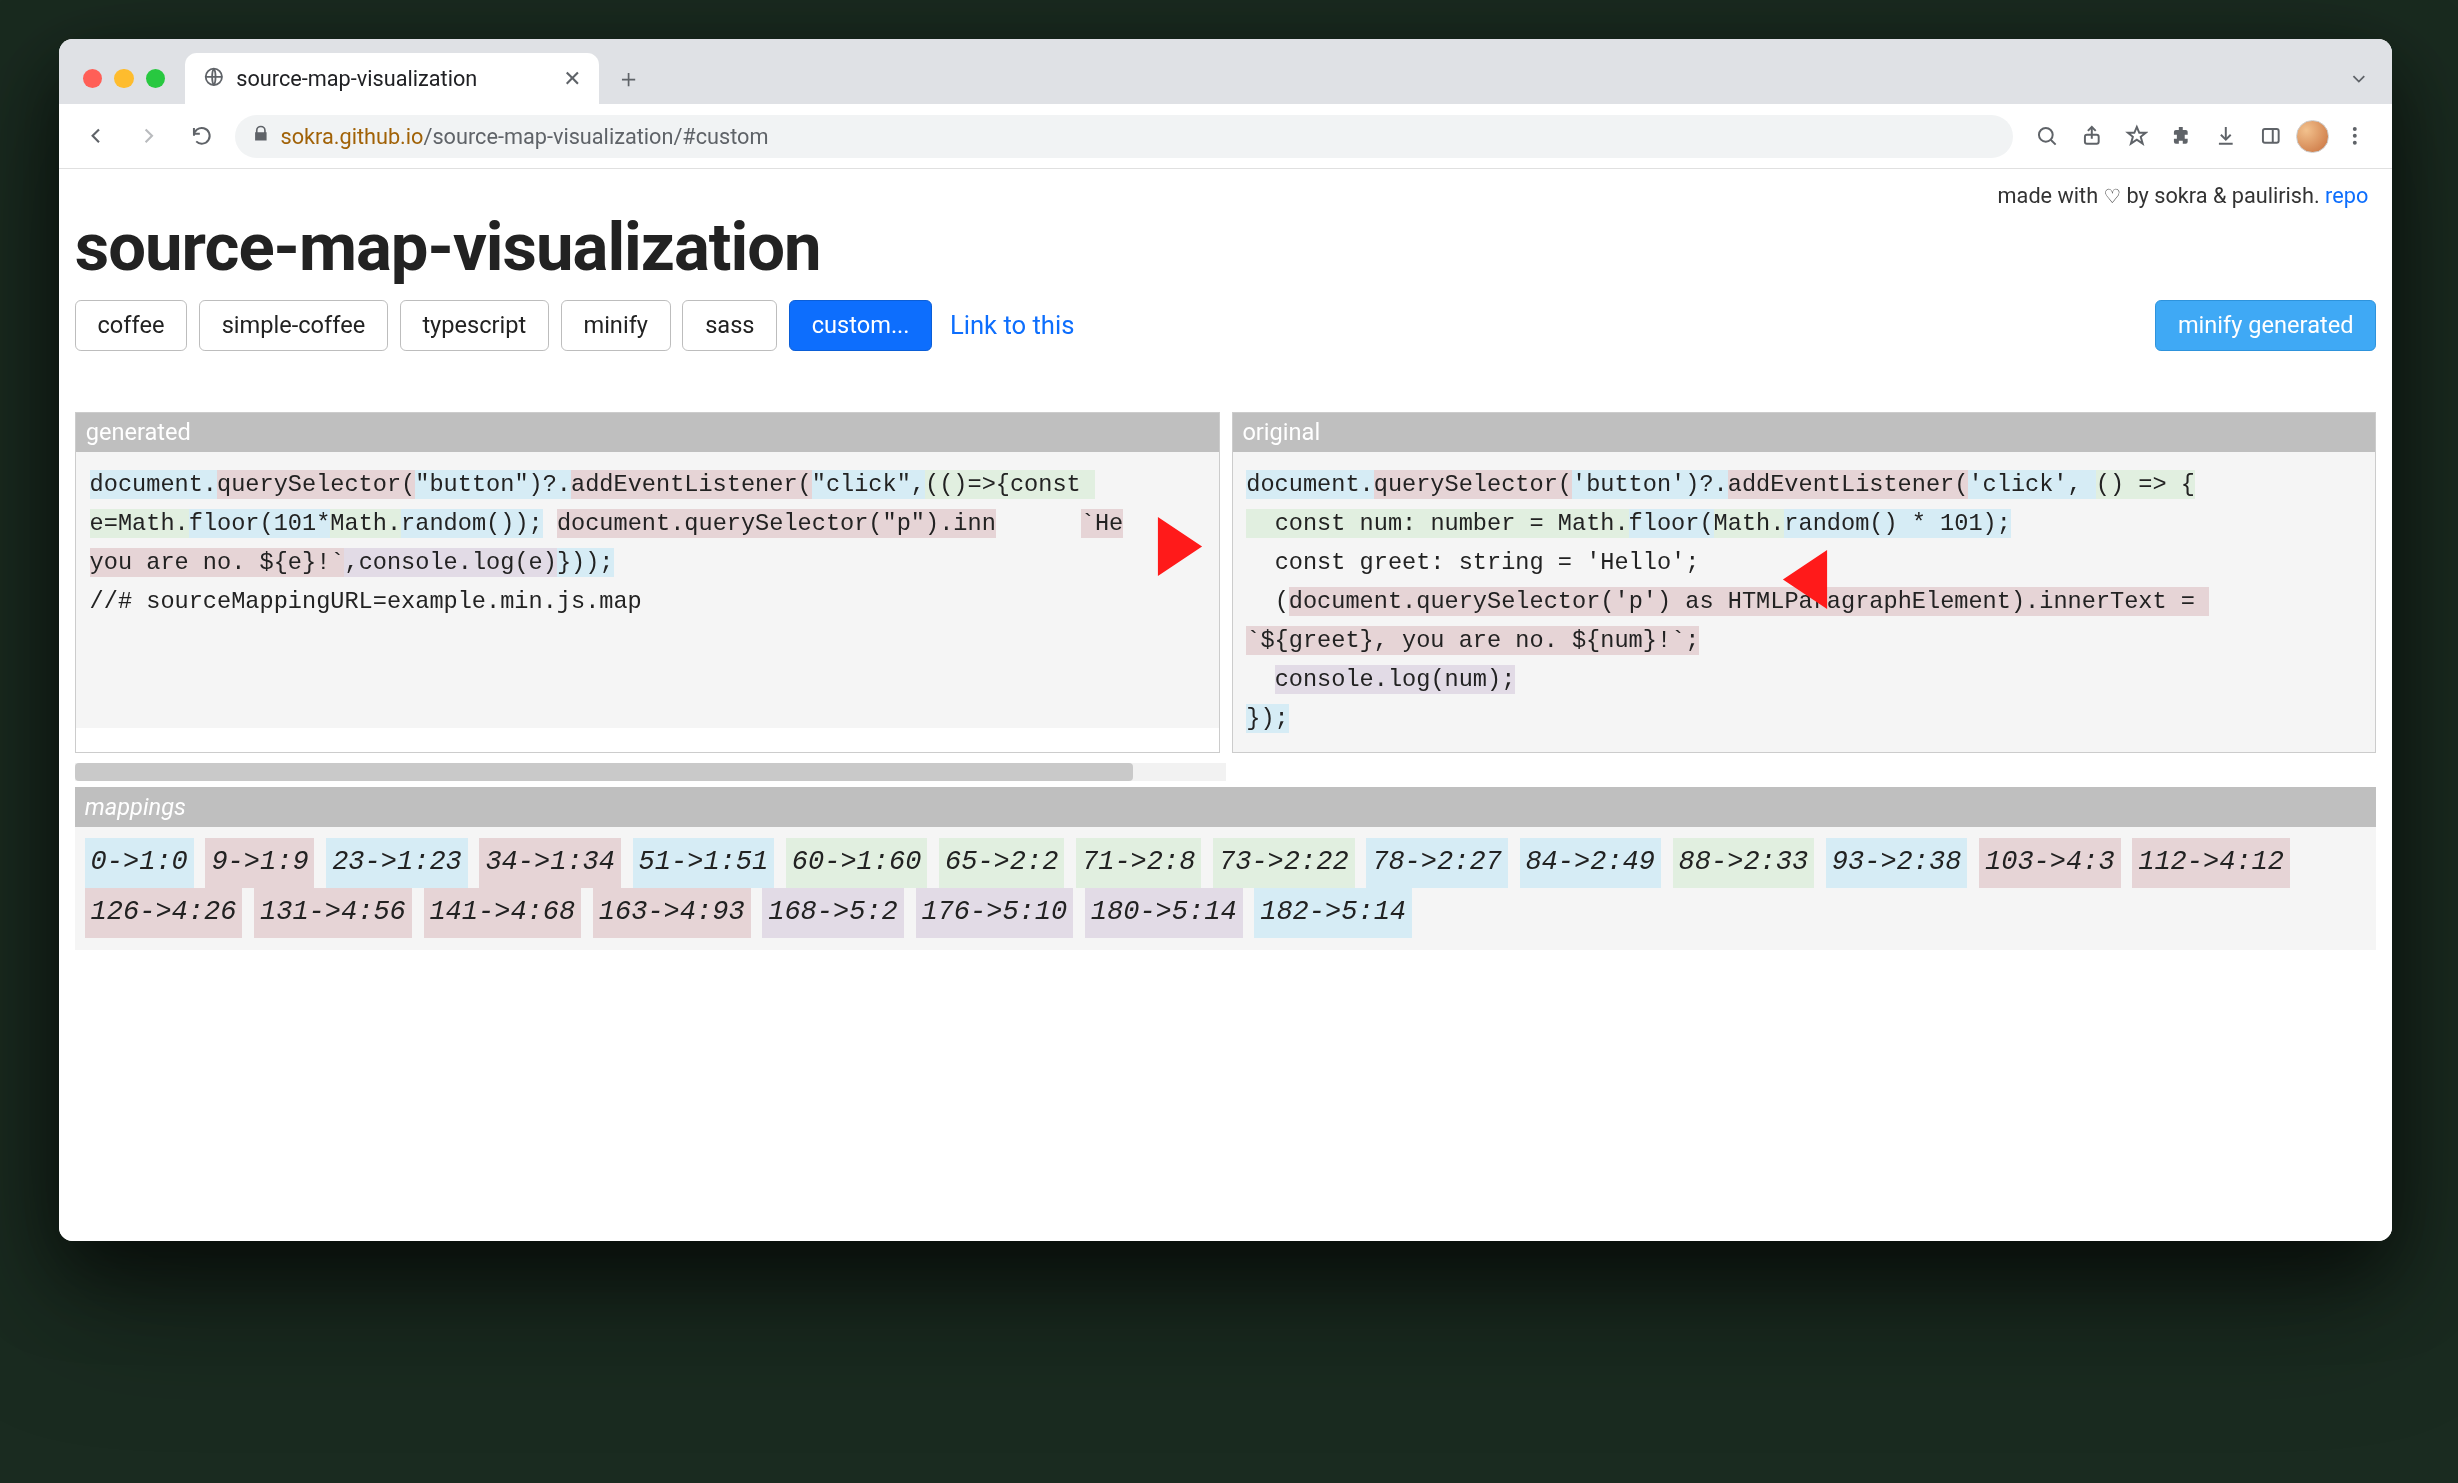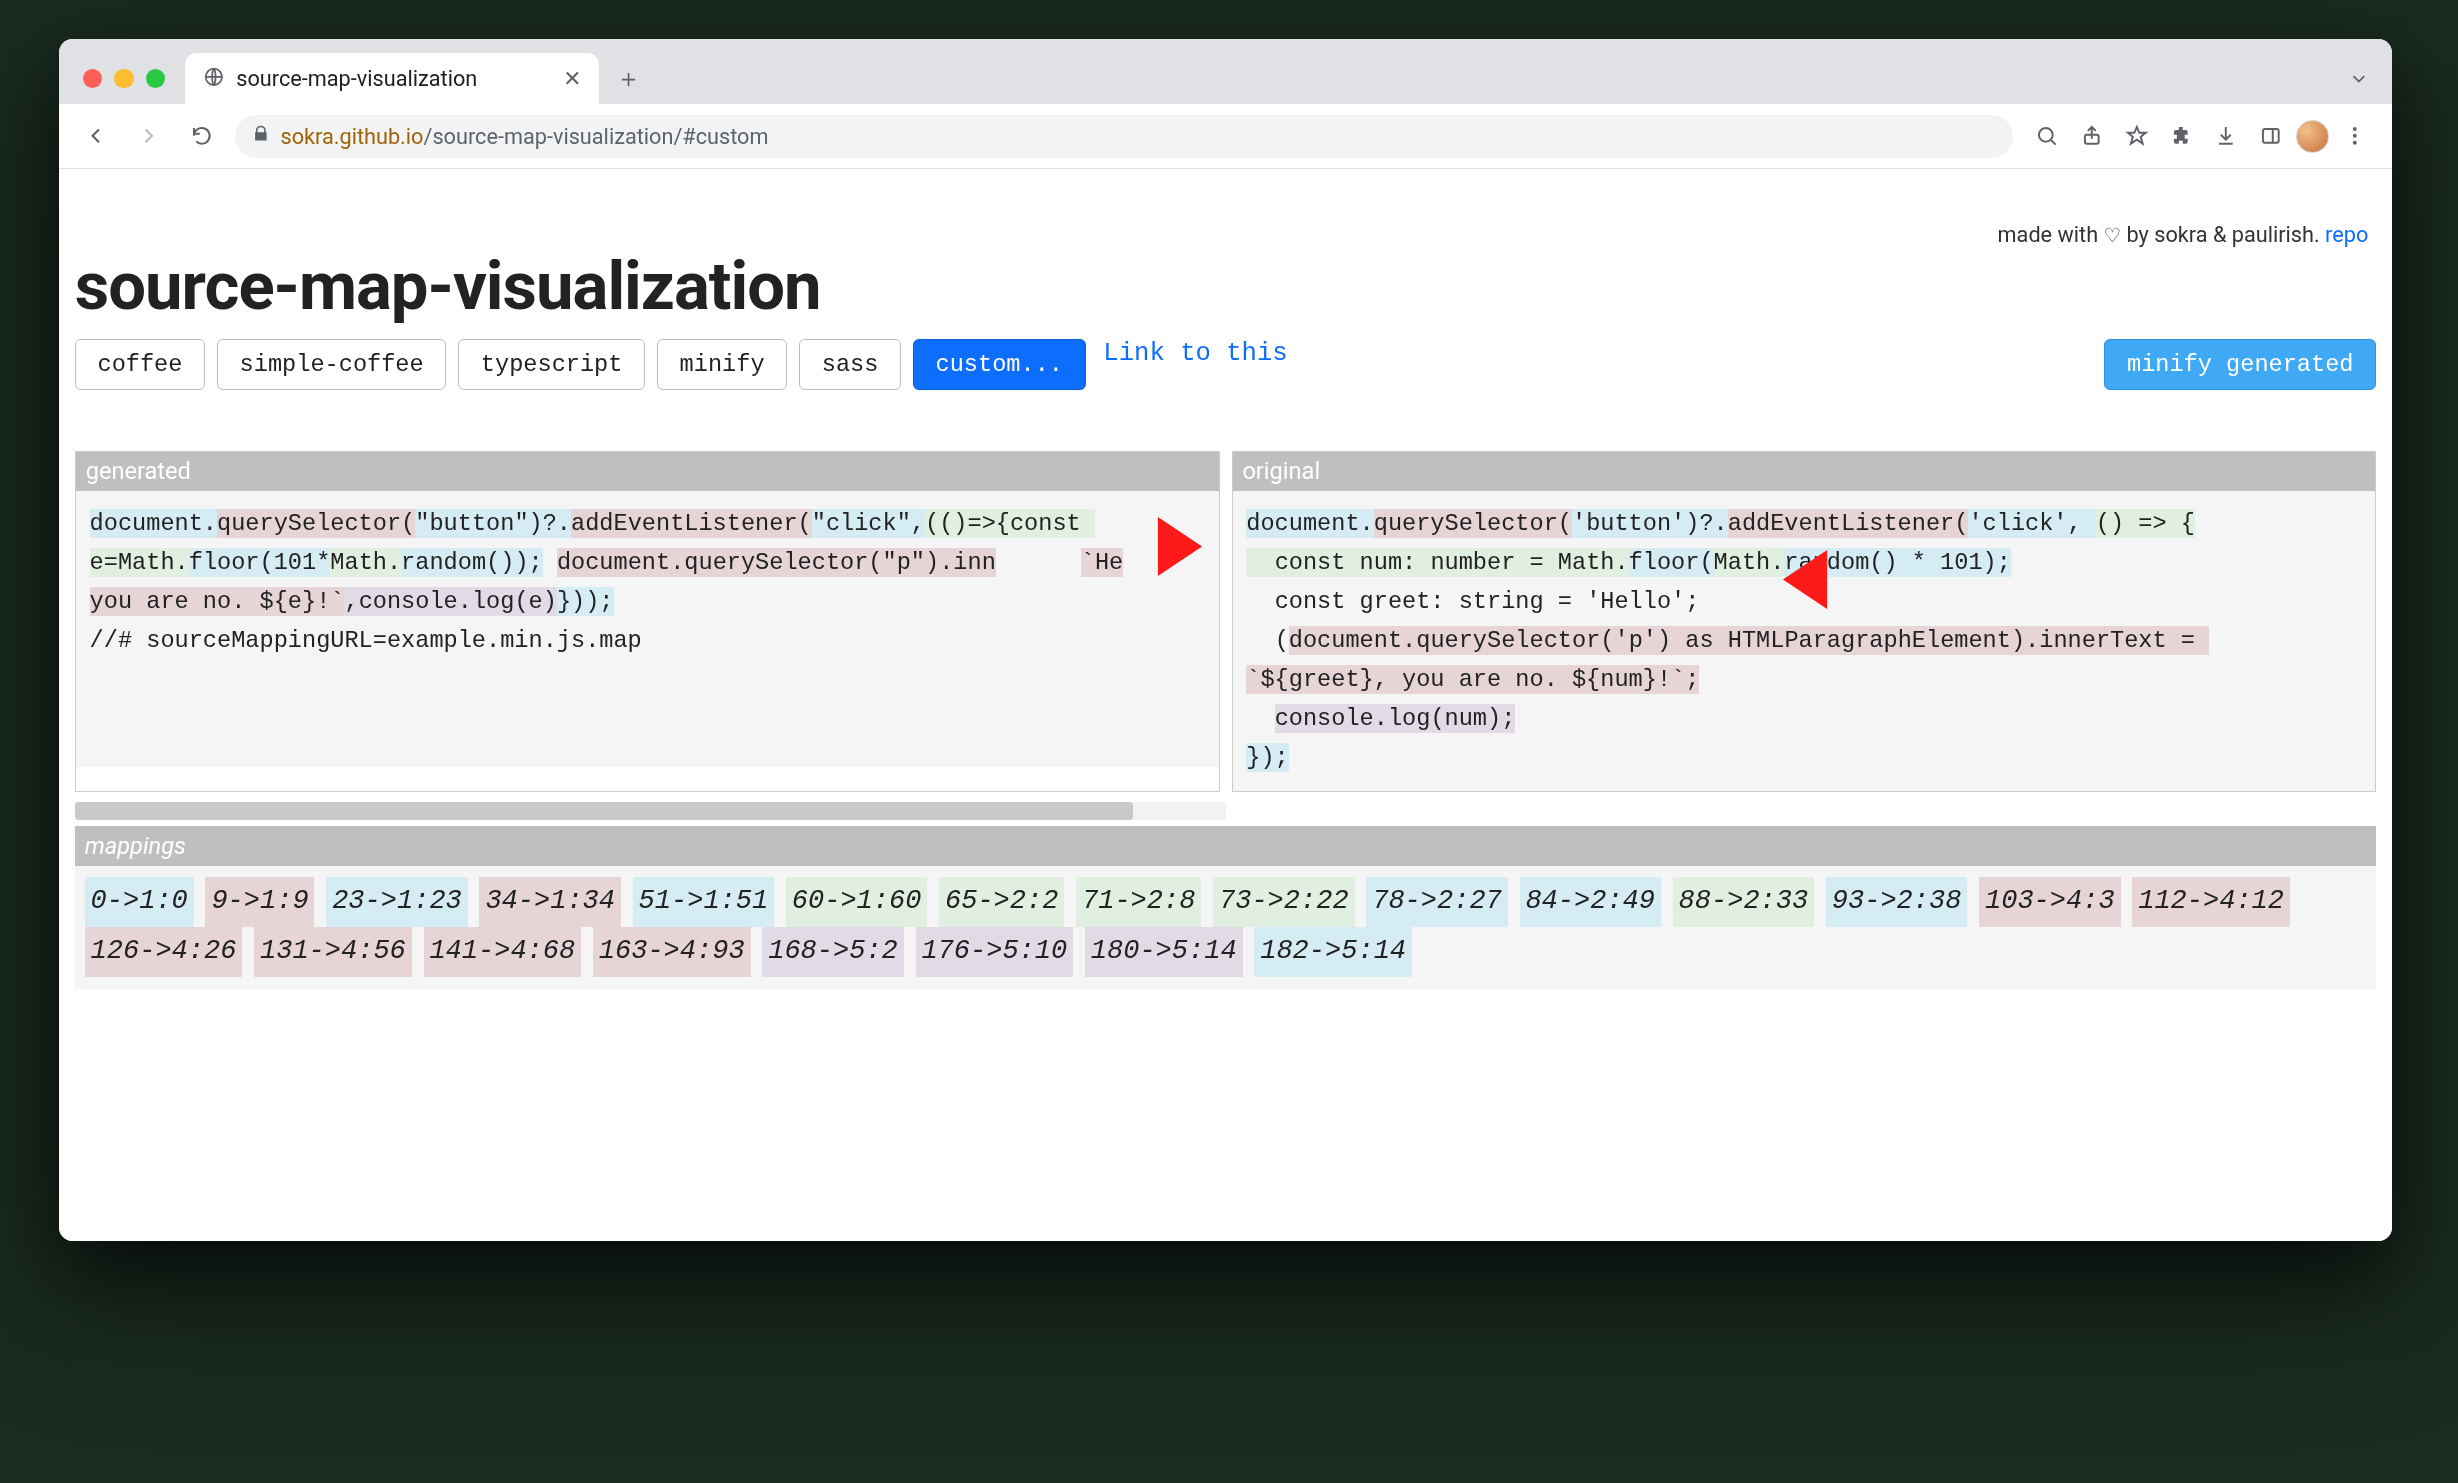--- a/index.html
+++ b/index.html
@@ -140,37 +140,35 @@
     position:relative;
   }
   .inner{
     padding:7.9px 15.8px 0 15.8px;
   }
   .credits{
     text-align:right;
     font-size:21.7px;
     color:#333;
     padding:5.9px 7.9px 0 0;
-    margin-top:39px;
   }
   .credits .heart{font-size:19.7px;}
   .credits .repo{color:var(--link);text-decoration:none;}
   h1.title{
     margin:0 0 13.8px 0;
     font-size:67px;
     font-weight:700;
     letter-spacing:-1px;
     color:#222;
   }
   .btnrow{
     display:flex;
-    align-items:flex-start;
+    align-items:center;
     gap:11.8px;
     flex-wrap:wrap;
-    font-family:Liberation Mono, monospace;
   }
   .btn{
     height:51px;
     padding:0 21.7px;
     border:1px solid #bdbdbd;
     background:#fff;
     border-radius:5.9px;
     font-size:23.6px;
     color:#222;
     display:inline-flex;

